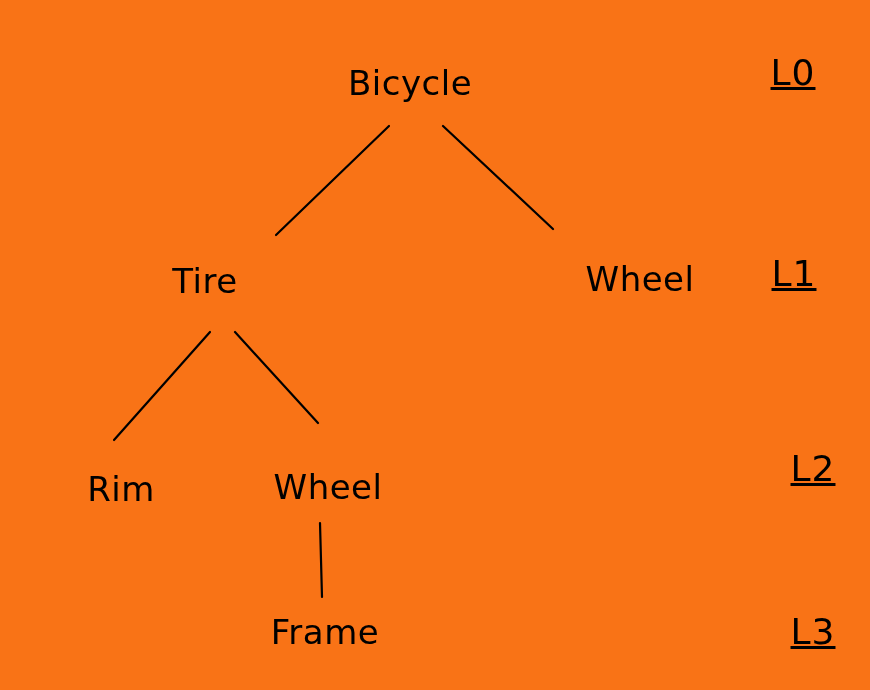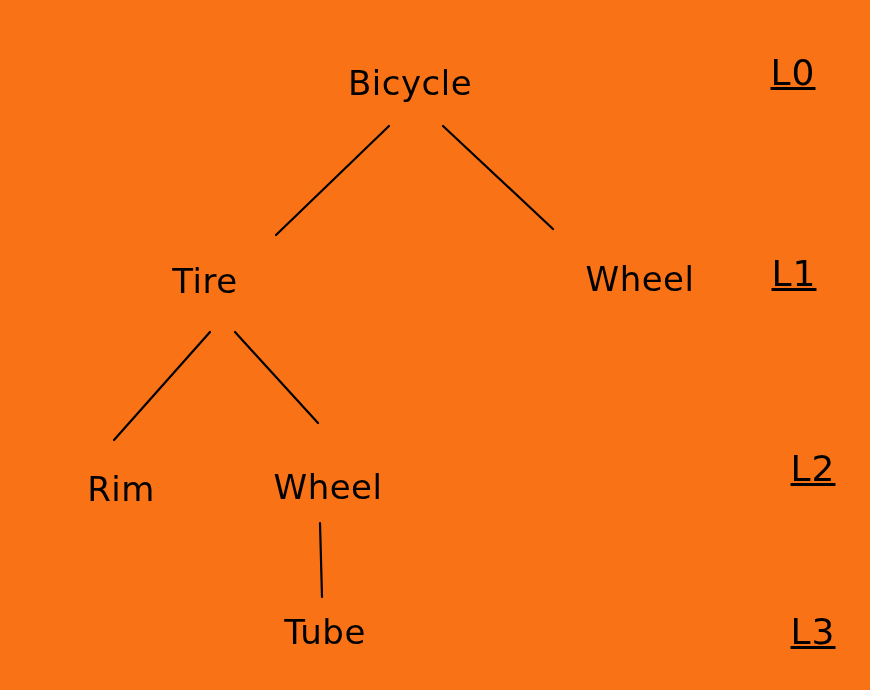--- a/index.html
+++ b/index.html
@@ -63,21 +63,21 @@
         <line x1="320" y1="523" x2="322" y2="597" stroke="#000000"></line>
       </g>
   </svg>
 
   <div id="node-layer">
       <div class="node-label" style="left: 410px; top: 83px; color: rgb(0, 0, 0);">Bicycle</div>
       <div class="node-label" style="left: 205px; top: 281px; color: rgb(0, 0, 0);">Tire</div>
       <div class="node-label" style="left: 640px; top: 279px; color: rgb(0, 0, 0);">Wheel</div>
       <div class="node-label" style="left: 121px; top: 489px; color: rgb(0, 0, 0);">Rim</div>
       <div class="node-label" style="left: 328px; top: 487px; color: rgb(0, 0, 0);">Wheel</div>
-      <div class="node-label" style="left: 325px; top: 632px; color: rgb(0, 0, 0);">Tube</div>
+      <div class="node-label" style="left: 325px; top: 632px; color: rgb(0, 0, 0);">Frame</div>
     </div>
   <div id="level-layer">
       <div class="level-label" style="left: 793px; top: 73px; color: rgb(0, 0, 0);">L0</div>
       <div class="level-label" style="left: 794px; top: 274px; color: rgb(0, 0, 0);">L1</div>
       <div class="level-label" style="left: 797px; top: 469px; color: rgb(0, 0, 0); margin-left: 16px;">L2</div>
       <div class="level-label" style="left: 813px; top: 632px; color: rgb(0, 0, 0);">L3</div>
     </div>
 
 </div>
 

